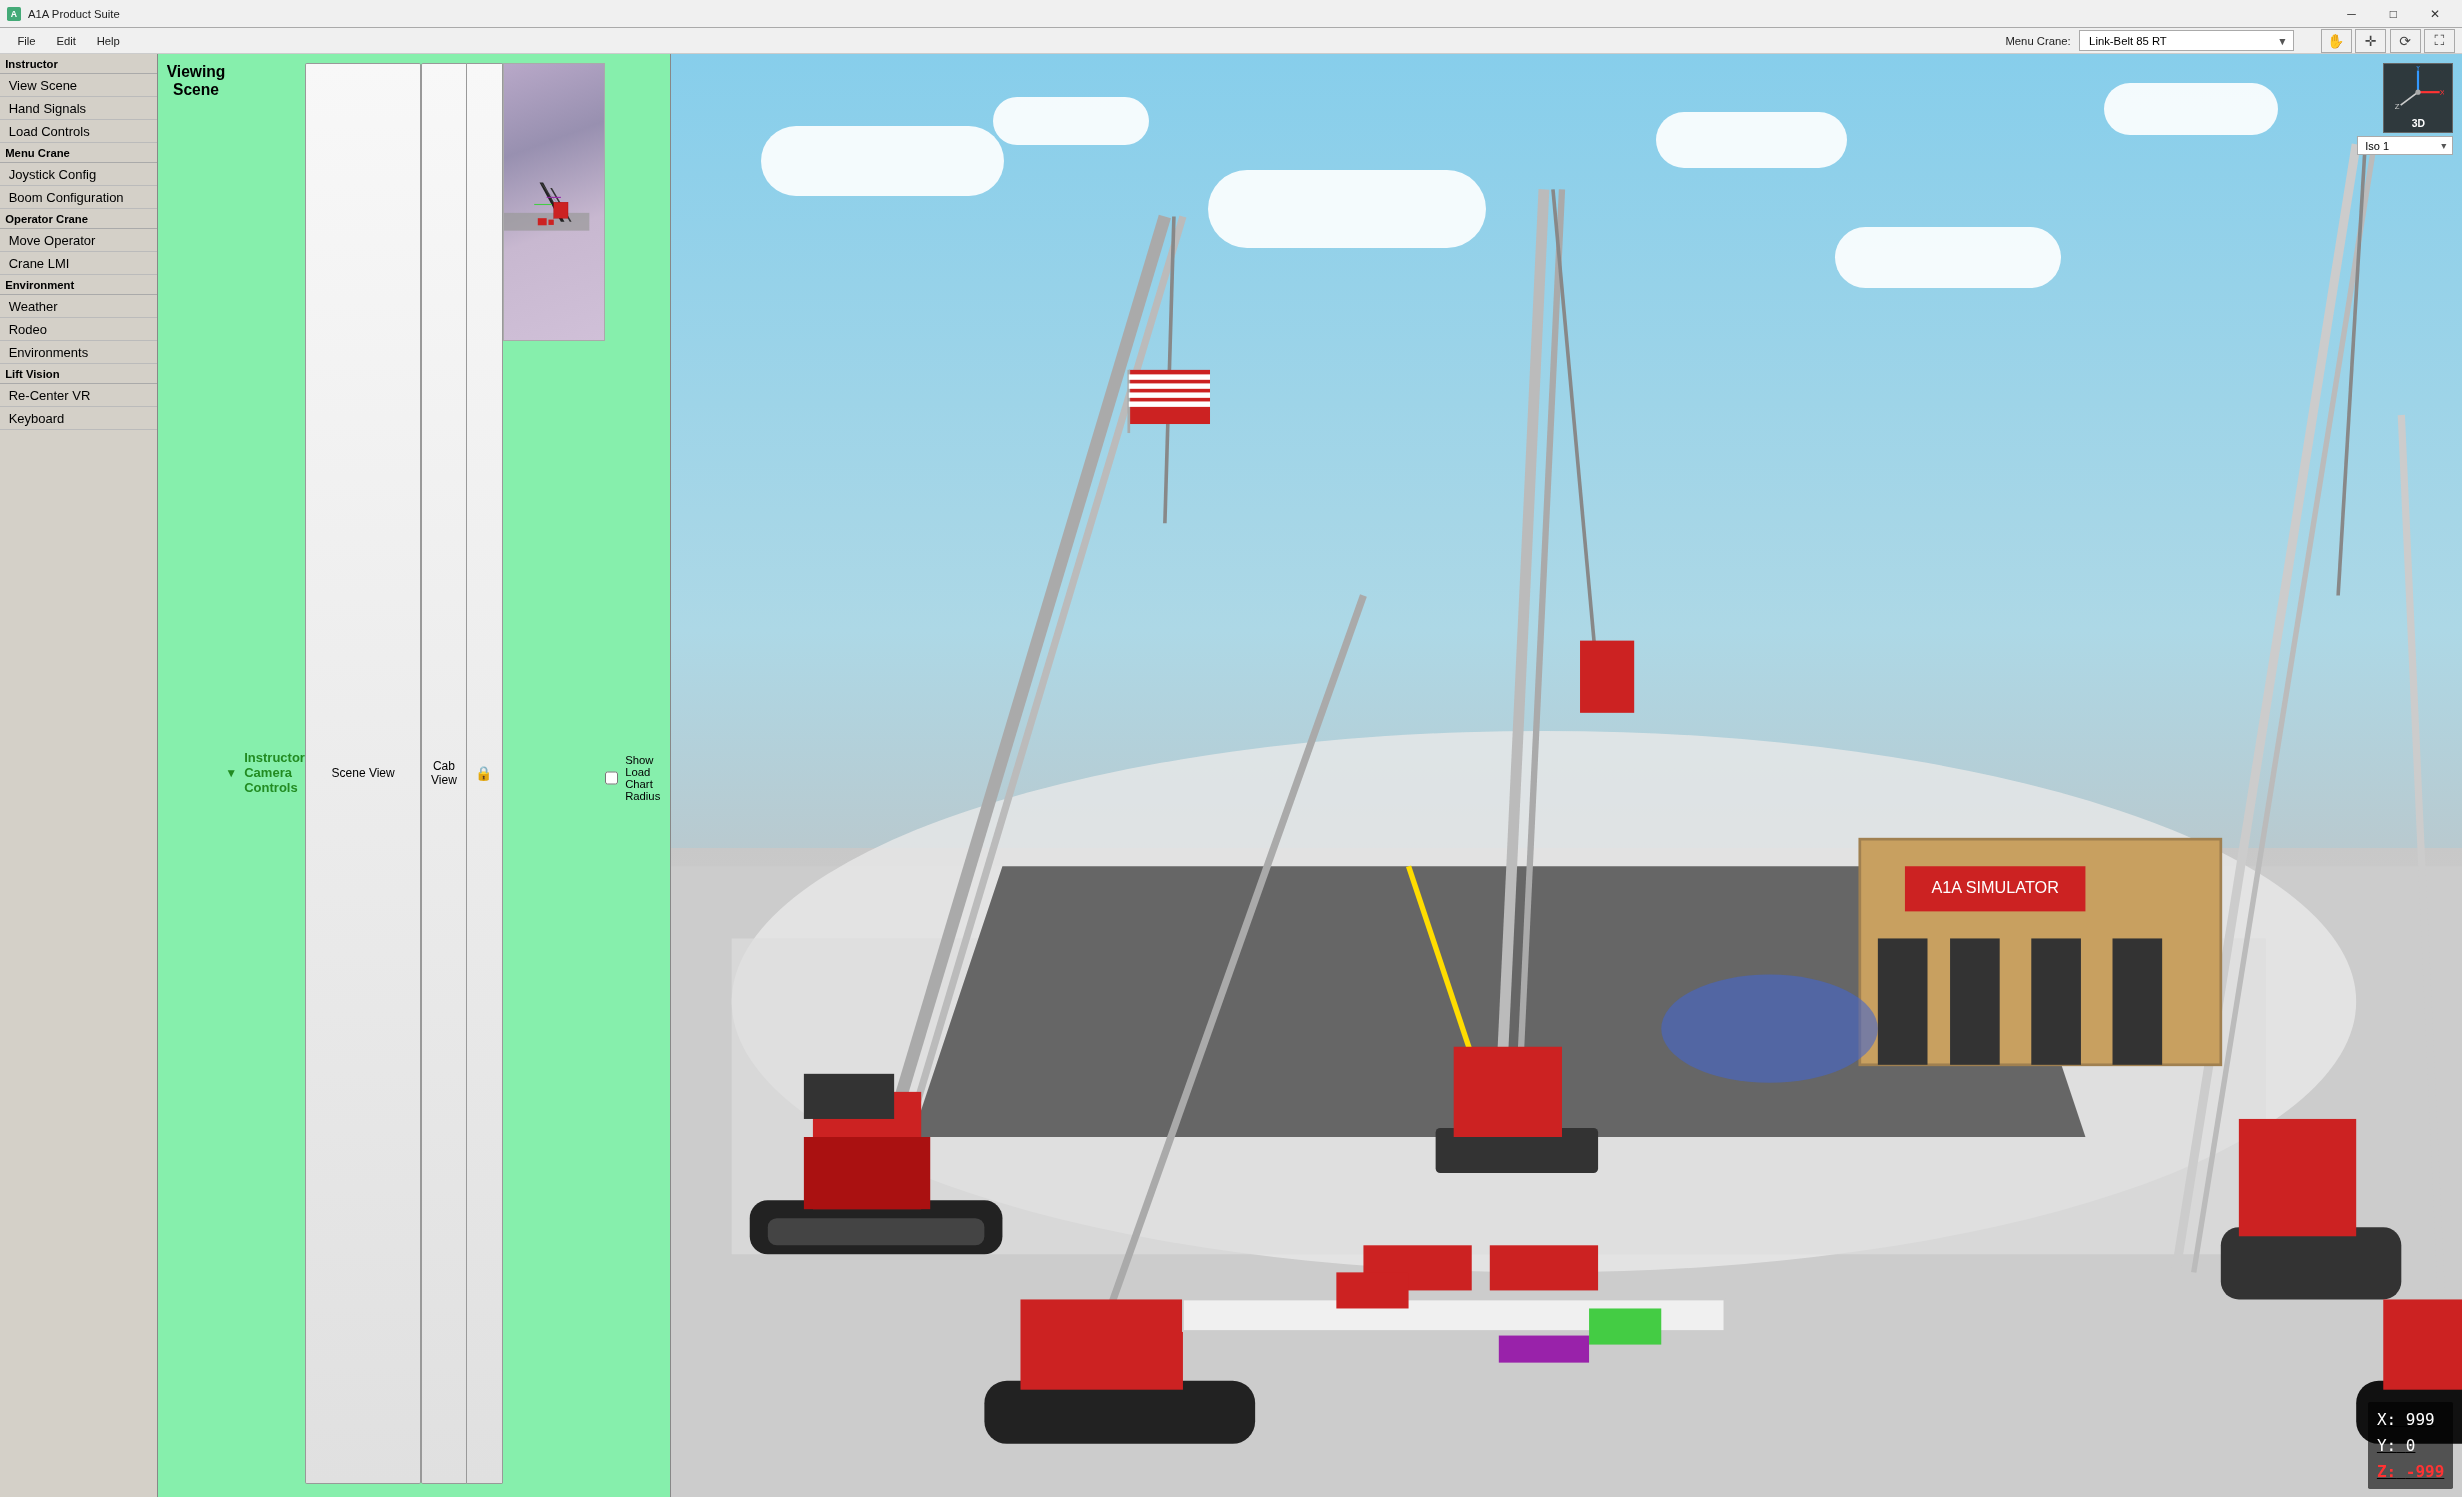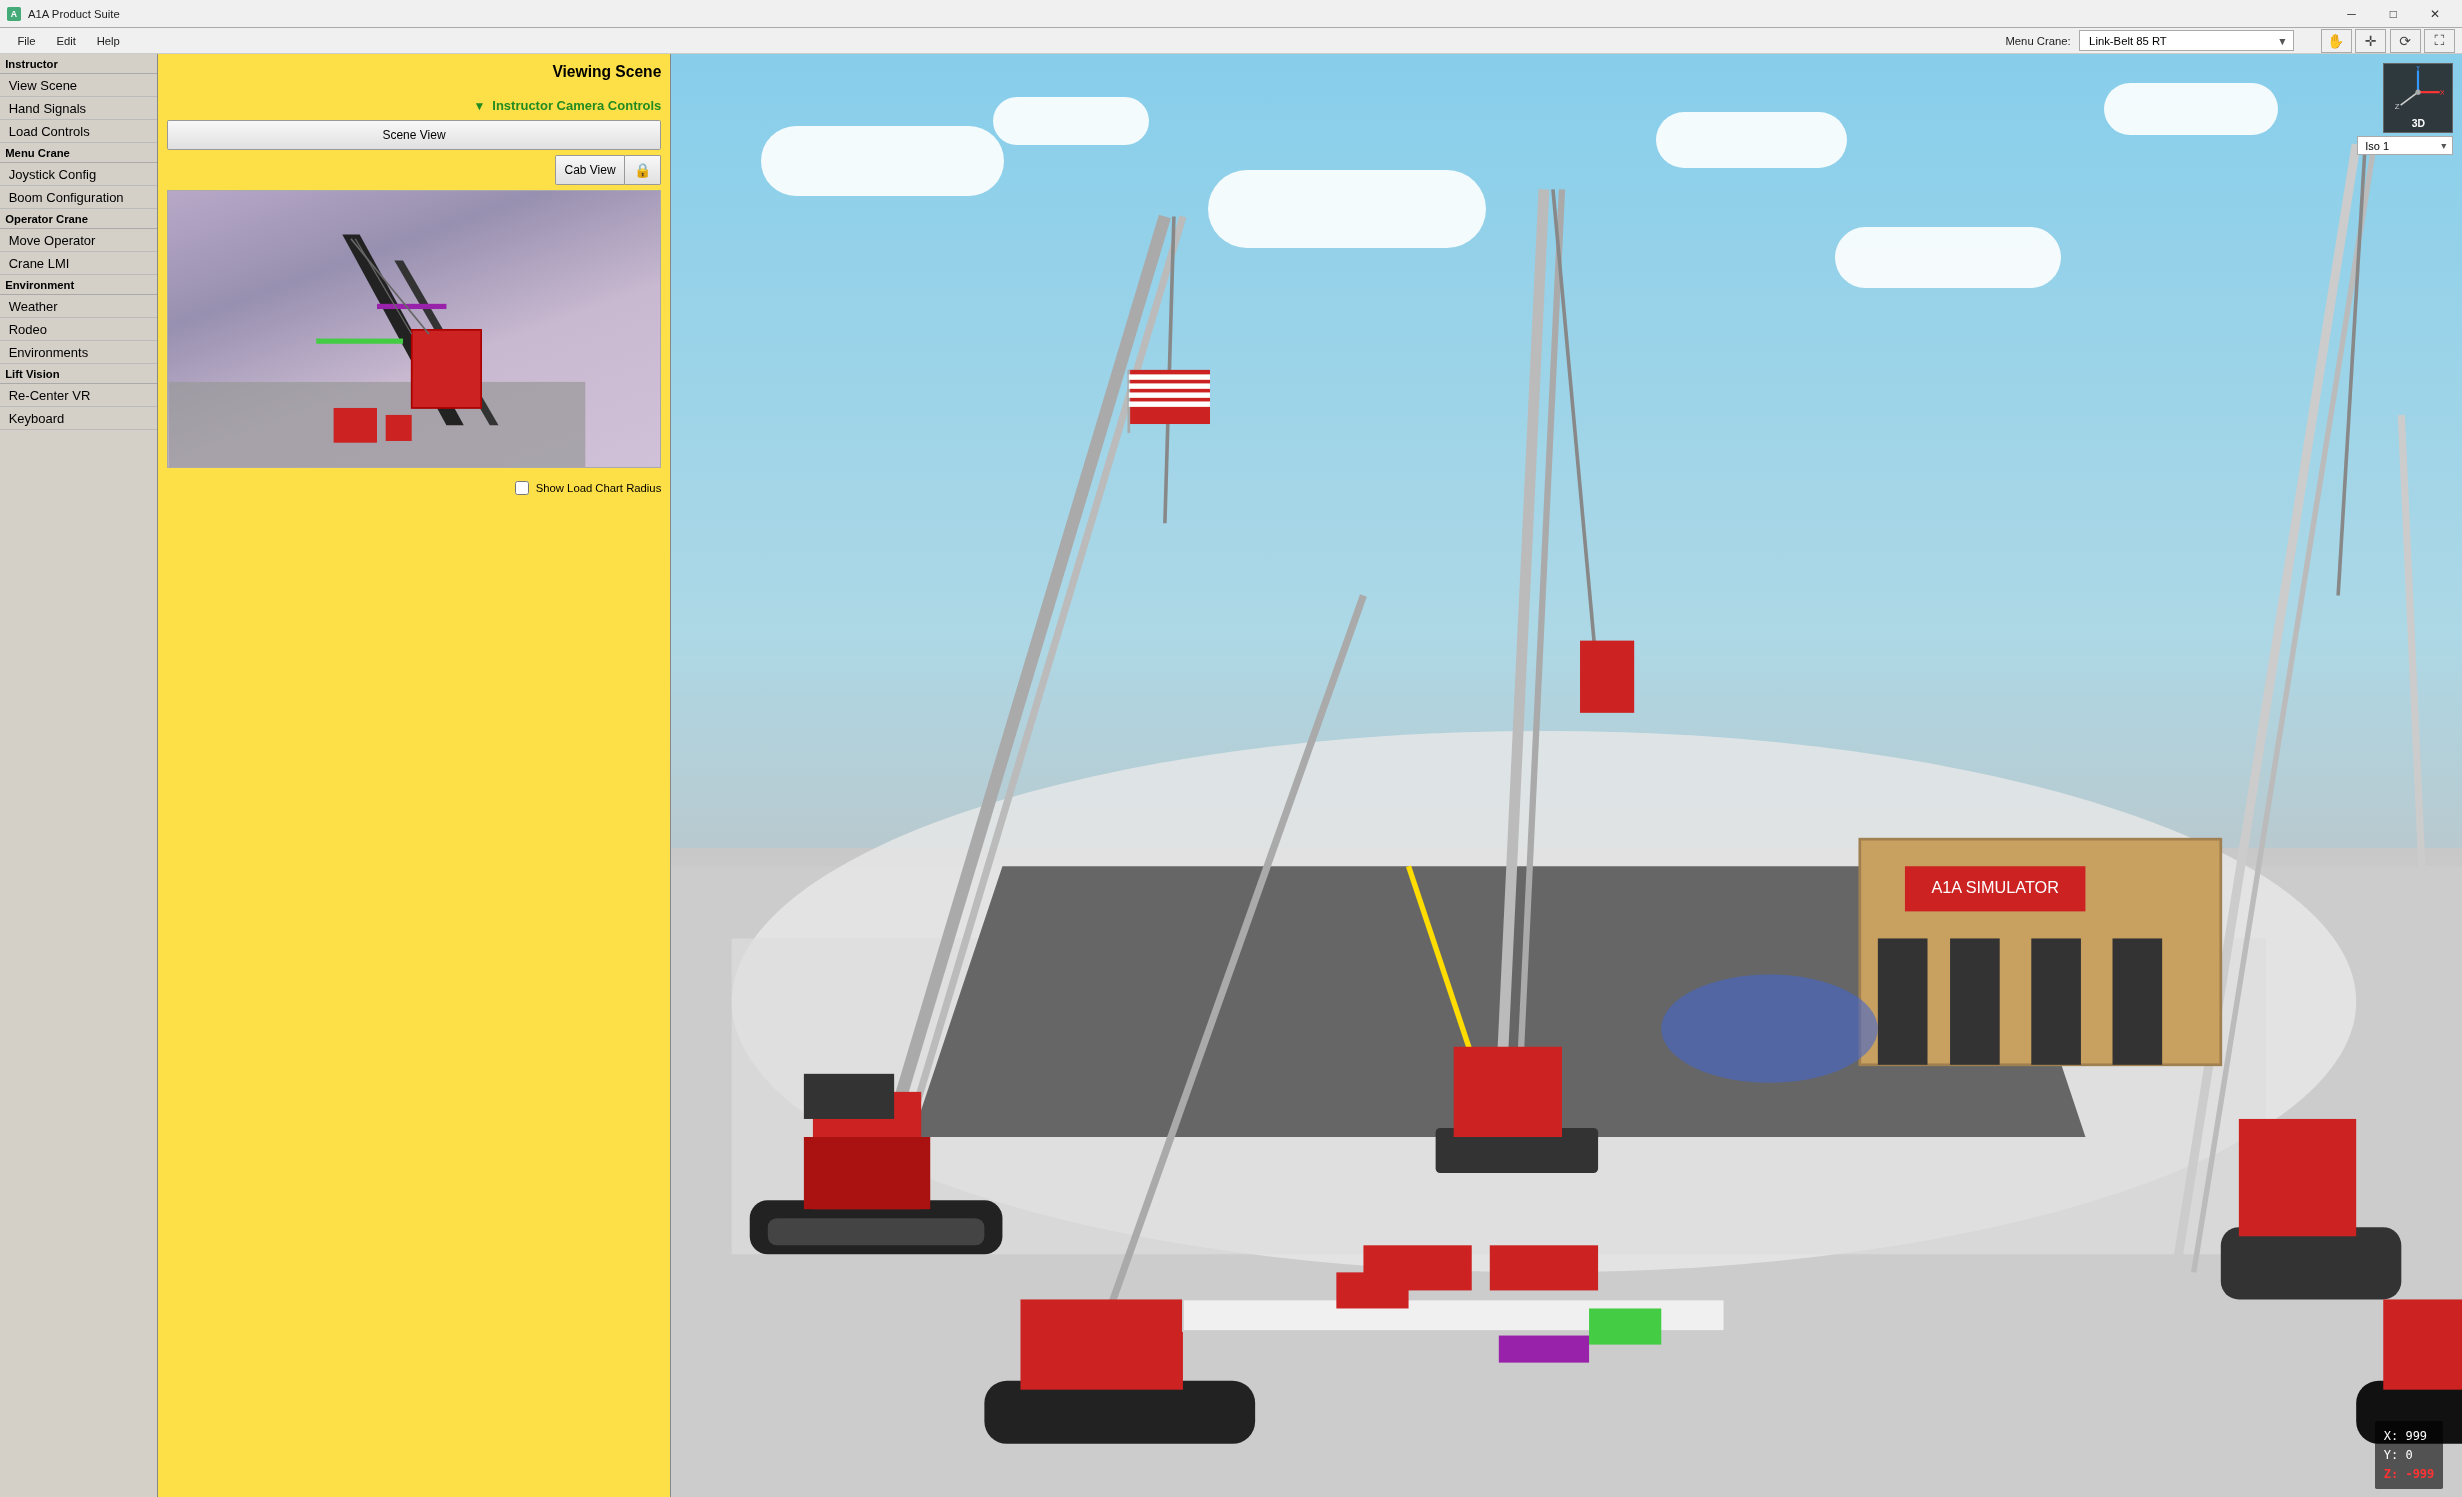--- a/index.html
+++ b/index.html
@@ -50,24 +50,23 @@
       padding: 3.5px 5.2px; font-size: 11.3px; border-bottom: 0.9px solid #aaa;
     }
     .sidebar-btn {
       display: block; width: 100%; text-align: left; padding: 3.5px 8.7px;
       background: #d4d0c8; border: none; border-bottom: 0.9px solid #bbb;
       cursor: pointer; font-size: 13px; color: #000;
     }
 
     
     #center-panel {
-      width: 513px; min-width: 513px; background: #fde047;
-      border-right: 1.7px solid #888; display: flex; flex-direction: column;
+      width: 513px; min-width: 513px; background: #86efac;
+      border-right: 1.7px solid #888; display: flex; flex-direction: row;
       padding: 8.7px;
-      align-items: flex-end;
     }
     #center-title { text-align: center; font-size: 15.6px; font-weight: bold; color: #000; margin-bottom: 7px; }
     #center-divider { height: 1.7px; background: linear-gradient(to right, #4a4, #888); margin-bottom: 8.7px; }
 
     
     #cam-controls-header { display: flex; align-items: center; gap: 7px; margin-bottom: 7px; }
     #cam-arrow { color: #228b22; font-size: 12px; }
     #cam-controls-title { font-size: 13px; font-weight: bold; color: #228b22; }
 
     
@@ -135,23 +134,23 @@
     #view-dropdown-wrapper { position: relative; }
     #view-dropdown {
       appearance: none; -webkit-appearance: none;
       background: white; border: 0.9px solid #aaa;
       padding: 2.6px 21px 2.6px 7px; font-size: 11px; cursor: pointer; width: 96px;
     }
     .view-dropdown-arrow { position: absolute; right: 5.2px; top: 50%; transform: translateY(-50%); font-size: 8.7px; color: #555; pointer-events: none; }
 
     
     #coords-overlay {
-      position: absolute; bottom: 8.7px; right: 19px;
+      position: absolute; bottom: 8.7px; right: 9px;
       background: rgba(0,0,0,0.6); padding: 5.2px 8.7px; border-radius: 1.7px;
-      font-family: monospace; font-size: 12px; line-height: 1.6;
+      font-family: monospace; font-size: 16px; line-height: 1.6; text-decoration: underline;
     }
     .coord-line { color: white; }
     .coord-line.z-coord { color: #ff3333; font-weight: bold; }
 
     
     #cranes-svg { position: absolute; inset: 0; width: 100%; height: 100%; }
   </style>
 </head>
 <body>
 

